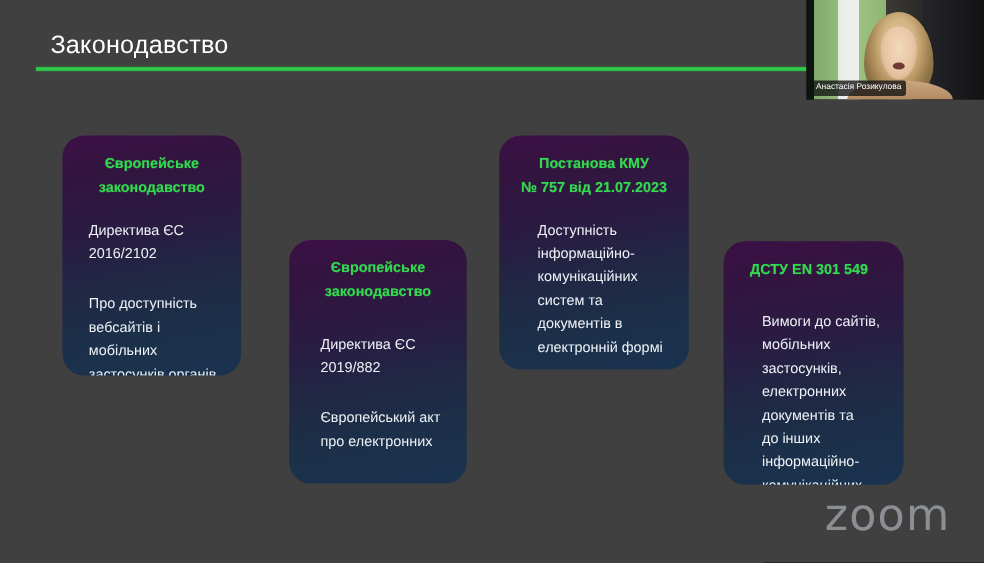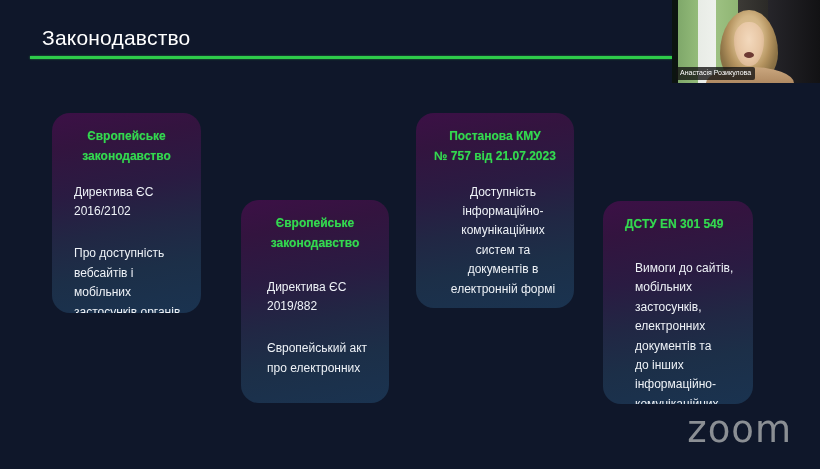--- a/index.html
+++ b/index.html
@@ -9,21 +9,21 @@
     height: 469px;
     overflow: hidden;
     background: #000000;
     font-family: "Liberation Sans", sans-serif;
   }
 
   #slide {
     position: relative;
     width: 820px;
     height: 469px;
-    background: #0f172a;
+    background: #404040;
   }
 
   
   #header-title {
     position: absolute;
     left: 42px;
     top: 26px;
     font-size: 21px;
     font-weight: 400;
     color: #ffffff;
@@ -75,21 +75,21 @@
   .body-wrap.tight { margin-top: 24px; }
   .body-wrap.loose { margin-top: 24px; }
 
   
   #card-eu-2016 { left: 52px;  top: 113px; width: 149px; height: 200px; }
   #card-eu-2019 { left: 241px; top: 200px; width: 148px; height: 203px; }
   #card-kmu-757 { left: 416px; top: 113px; width: 158px; height: 195px; }
   #card-dstu    { left: 603px; top: 201px; width: 150px; height: 203px; }
 
   #card-dstu .card-title { text-align: left; padding-left: 6px; }
-  #card-kmu-757 .card-body { padding-left: 16px; text-align: center; }
+  #card-kmu-757 .card-body { padding-left: 16px; }
   #card-dstu .card-body { padding-left: 16px; }
   #card-eu-2019 .card-body { padding-left: 10px; }
   #card-eu-2016 .card-body { padding-left: 6px; }
 
   
   #video-tile {
     position: absolute;
     left: 672px;
     top: 0px;
     width: 148px;

